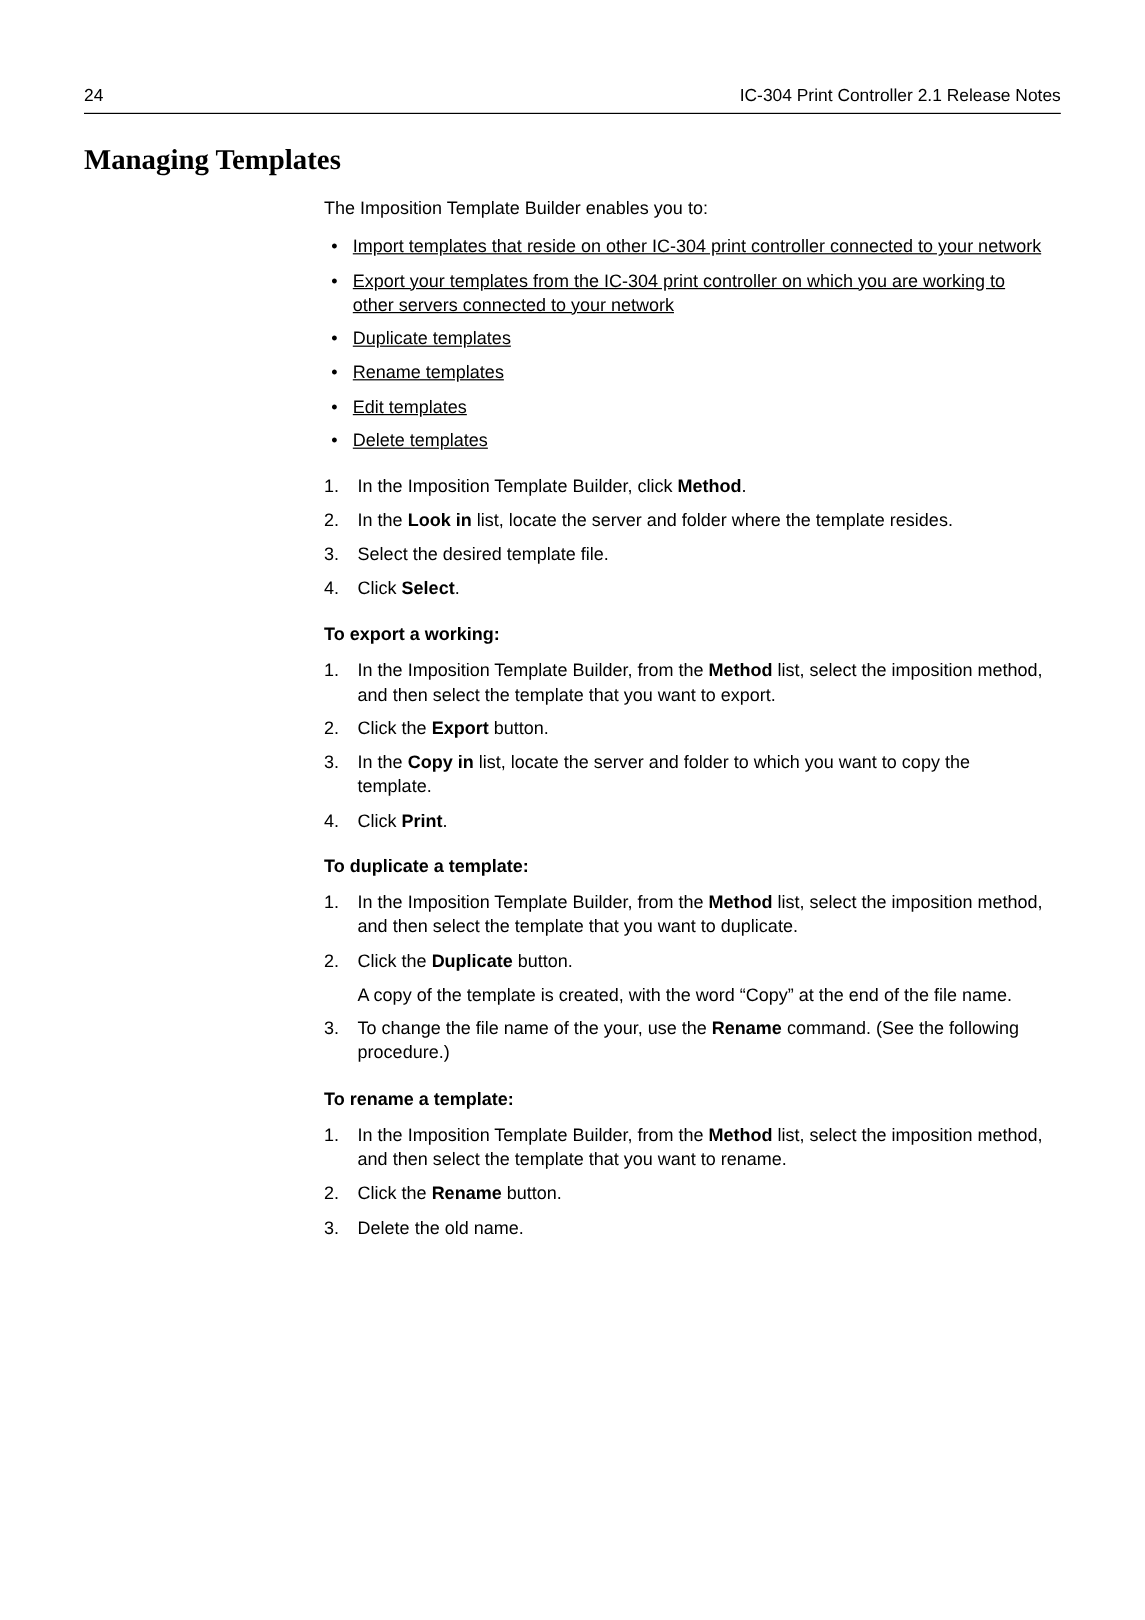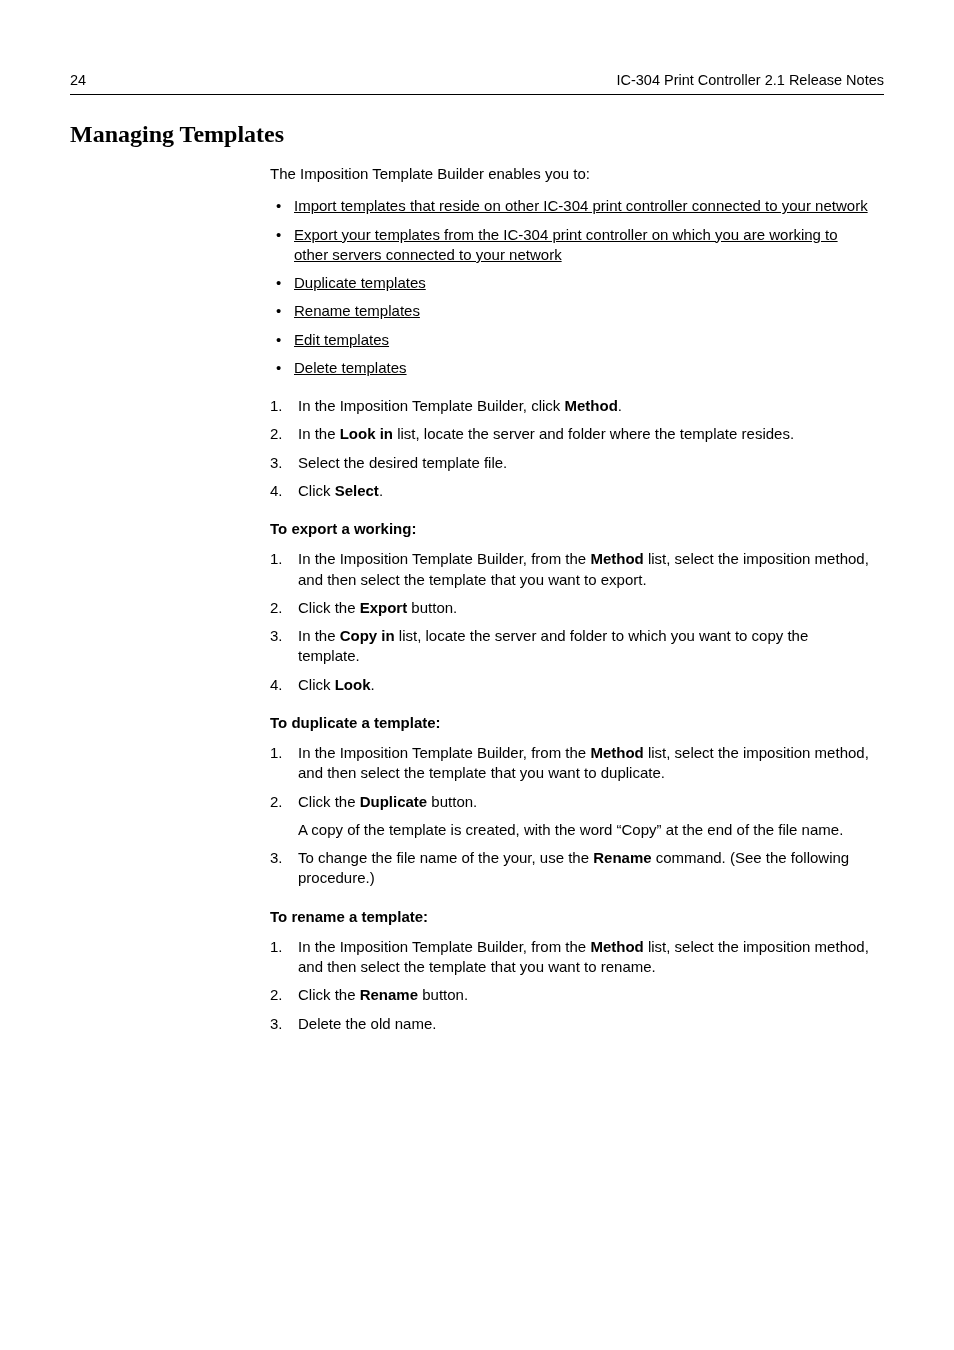--- a/index.html
+++ b/index.html
@@ -135,21 +135,21 @@
       <li>
         <span>In the Imposition Template Builder, from the </span><b>Method</b><span> list, select the imposition method, and then select the template that you want to export.</span>
       </li>
       <li>
         <span>Click the </span><b>Export</b><span> button.</span>
       </li>
       <li>
         <span>In the </span><b>Copy in</b><span> list, locate the server and folder to which you want to copy the template.</span>
       </li>
       <li>
-        <span>Click </span><b>Look</b><span>.</span>
+        <span>Click </span><b>Print</b><span>.</span>
       </li>
     </ol>
 
     <div class="subhead">To duplicate a template:</div>
     <ol class="steps">
       <li>
         <span>In the Imposition Template Builder, from the </span><b>Method</b><span> list, select the imposition method, and then select the template that you want to duplicate.</span>
       </li>
       <li>
         <span>Click the </span><b>Duplicate</b><span> button.</span>

